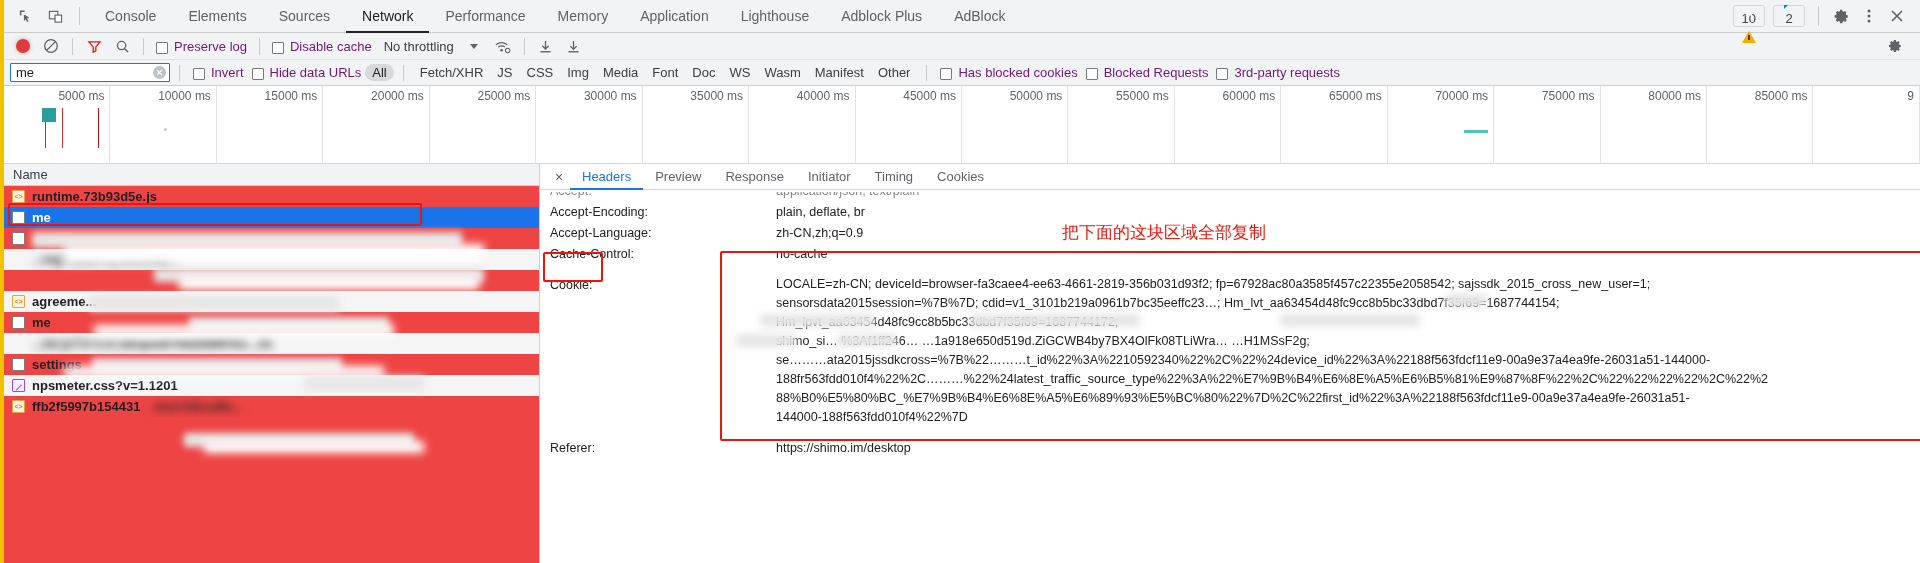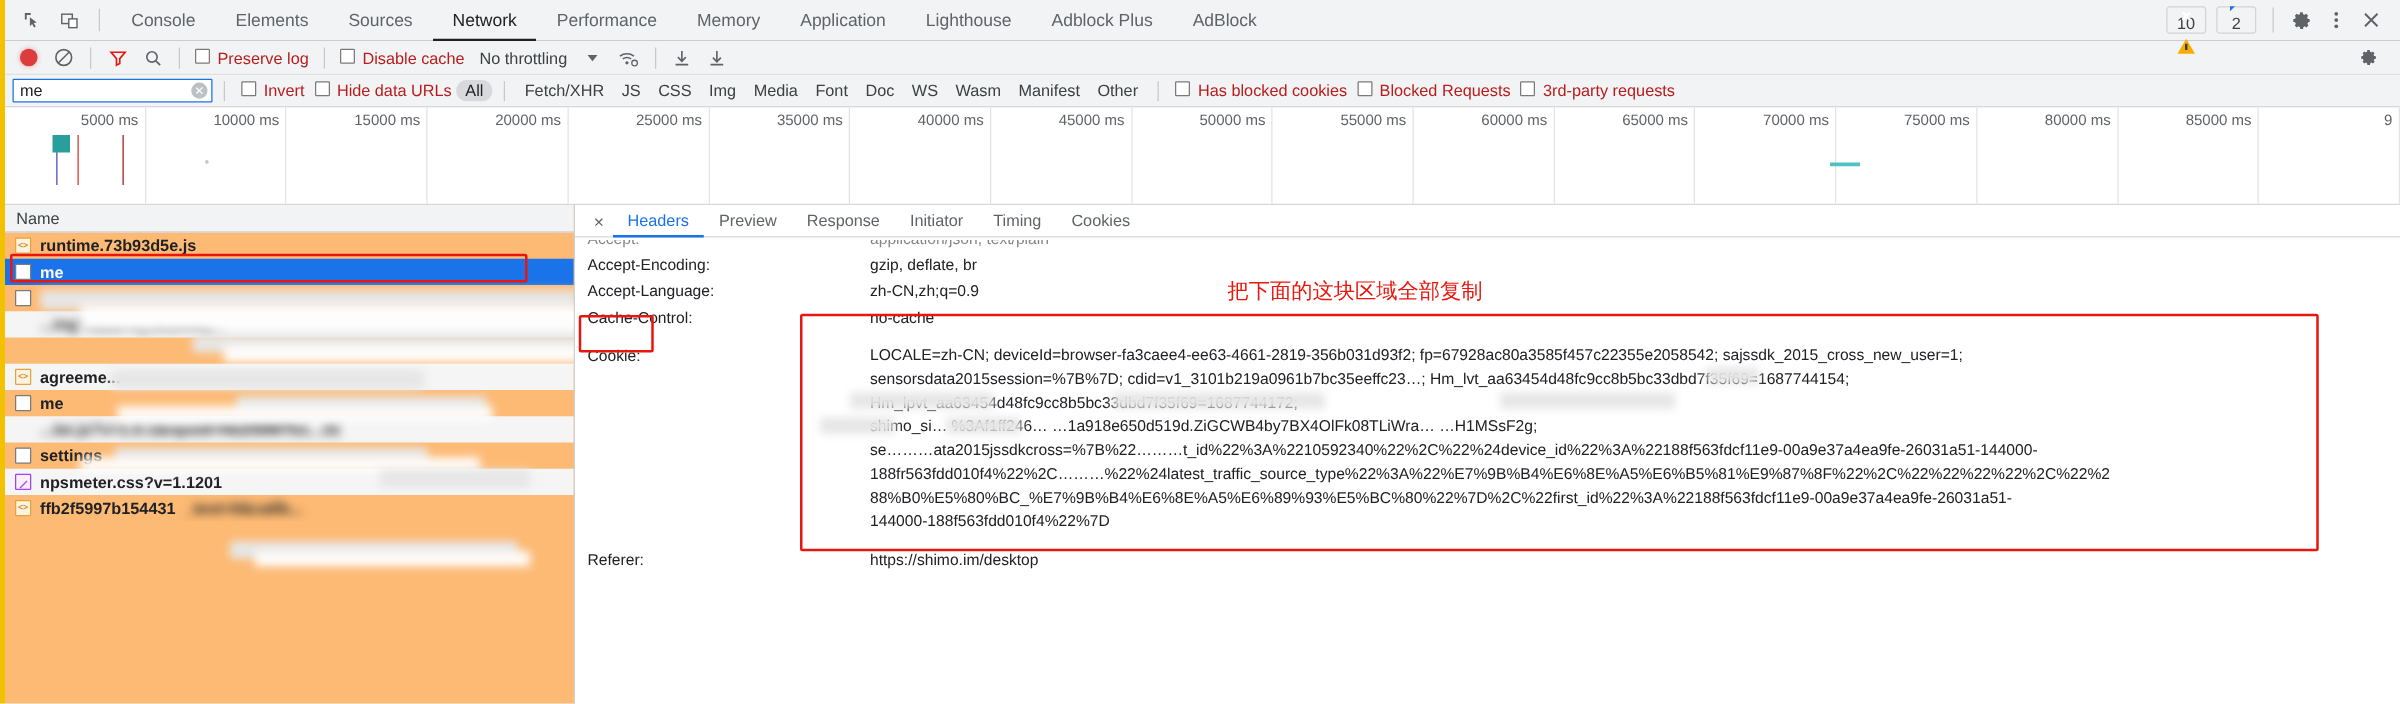--- a/index.html
+++ b/index.html
@@ -42,21 +42,21 @@
 
   
   .nettoolbar{ height:27px; background:#f1f3f4; border-bottom:1px solid #e0e0e0;
     display:flex; align-items:center; padding:0 6px; flex:none; gap:2px;}
   .rec{ width:14px;height:14px;border-radius:50%;background:#dd3c3c;
         box-shadow:0 0 4px rgba(221,60,60,.45);}
   .ticon{width:26px;height:23px;display:flex;align-items:center;justify-content:center;cursor:pointer;}
   .tsep{width:1px;height:17px;background:#c9c9c9;margin:0 6px;}
   .cbx{ width:12px;height:12px;border:1.4px solid #7b7b7b;border-radius:1px;background:#fff;
     display:inline-block;flex:none;}
-  .cbwrap{ display:flex;align-items:flex-start;gap:6px;font-size:13px;color:#b91c1c;cursor:pointer;
+  .cbwrap{ display:flex;align-items:flex-end;gap:6px;font-size:13px;color:#701a75;cursor:pointer;
     padding:0 4px; white-space:nowrap;}
   .throt{ font-size:13px;color:#3c4043;padding-left:6px;white-space:nowrap;cursor:pointer;}
   .caret{ width:0;height:0;border-left:4.5px solid transparent;border-right:4.5px solid transparent;
     border-top:5px solid #5f6368;margin:0 10px 0 14px;}
   .tb-far{ margin-left:auto; padding-right:6px; display:flex; }
 
   
   .filterrow{ height:26px; background:#f1f3f4; border-bottom:1px solid #d0d0d0;
     display:flex; align-items:center; padding:0 6px; flex:none; }
   .searchbox{ width:160px;height:19px;border:1px solid #1a73e8;background:#fff;border-radius:1px;
@@ -75,22 +75,22 @@
     flex:none; overflow:hidden;}
   .ovticks{ position:absolute;inset:0; display:flex; }
   .ovcell{ flex:1 0 0; border-right:1px solid #e3e3e3; position:relative; }
   .ovcell span{ position:absolute; right:5px; top:3px; font-size:12px; color:#5f6368; white-space:nowrap;}
   .ovband{ position:absolute; left:0; right:0; top:22px; height:40px; }
   .evline{ position:absolute; top:0; bottom:0; width:1px; }
   .greenbar{position:absolute;height:3px;background:#4fc3c3;}
 
   
   .split{ flex:1; display:flex; min-height:0; }
-  .reqpane{ width:456px; flex:none; border-right:1px solid #d0d0d0; display:flex; flex-direction:column;
-    background:#fdba74; position:relative; }
+  .reqpane{ width:536px; flex:none; border-right:1px solid #d0d0d0; display:flex; flex-direction:column;
+    background:#ef4444; position:relative; }
   .colhdr{ height:22px; background:#f1f3f4; border-bottom:1px solid #d0d0d0; display:flex;
     align-items:center; padding-left:9px; font-size:13px; color:#3c4043; flex:none;}
   .reqlist{ flex:1; overflow:hidden; position:relative;}
   .row{ height:21px; display:flex; align-items:center; padding-left:8px; gap:7px;
     font-size:13px; color:#202124; white-space:nowrap; overflow:hidden; cursor:pointer;font-weight:bold;}
   .row:nth-child(even){ background:#f5f5f5; }
   .row.selected{ background:#1a73e8; color:#fff; }
   .ic{ width:13px;height:13px;flex:none;border:1.3px solid #8a8a8a;border-radius:1px;background:#fff;
       position:relative;}
   .ic.js{ border-color:#e8a33d; background:#fdf3e0;}
@@ -308,20 +308,23 @@
       <div class="ovcell">
           <span>15000 ms</span>
         </div>
       <div class="ovcell">
           <span>20000 ms</span>
         </div>
       <div class="ovcell">
           <span>25000 ms</span>
         </div>
       <div class="ovcell">
+          <span>30000 ms</span>
+        </div>
+      <div class="ovcell">
           <span>35000 ms</span>
         </div>
       <div class="ovcell">
           <span>40000 ms</span>
         </div>
       <div class="ovcell">
           <span>45000 ms</span>
         </div>
       <div class="ovcell">
           <span>50000 ms</span>
@@ -445,21 +448,21 @@
 
         <div style="height:10px;overflow:hidden;">
           <div class="hrow" style="margin-top:-11px;opacity:.55;">
             <div class="hkey">Accept:</div>
             <div class="hval">application/json, text/plain</div>
           </div>
         </div>
 
         <div class="hrow">
           <div class="hkey">Accept-Encoding:</div>
-          <div class="hval">gzip, deflate, br</div>
+          <div class="hval">plain, deflate, br</div>
         </div>
         <div class="hrow">
           <div class="hkey">Accept-Language:</div>
           <div class="hval">zh-CN,zh;q=0.9</div>
         </div>
         <div class="hrow">
           <div class="hkey">Cache-Control:</div>
           <div class="hval">no-cache</div>
         </div>
 

